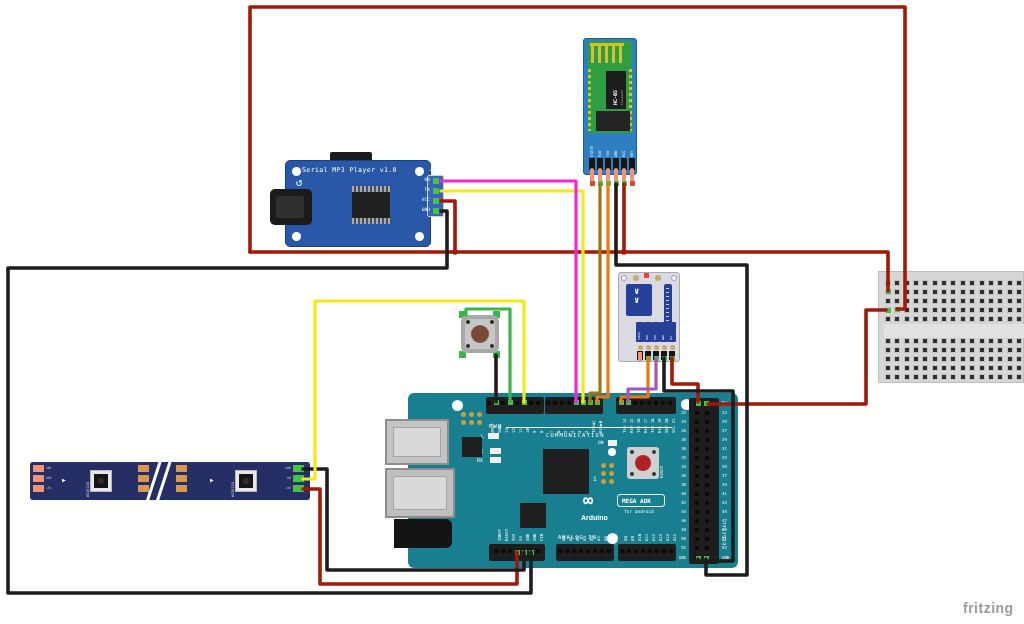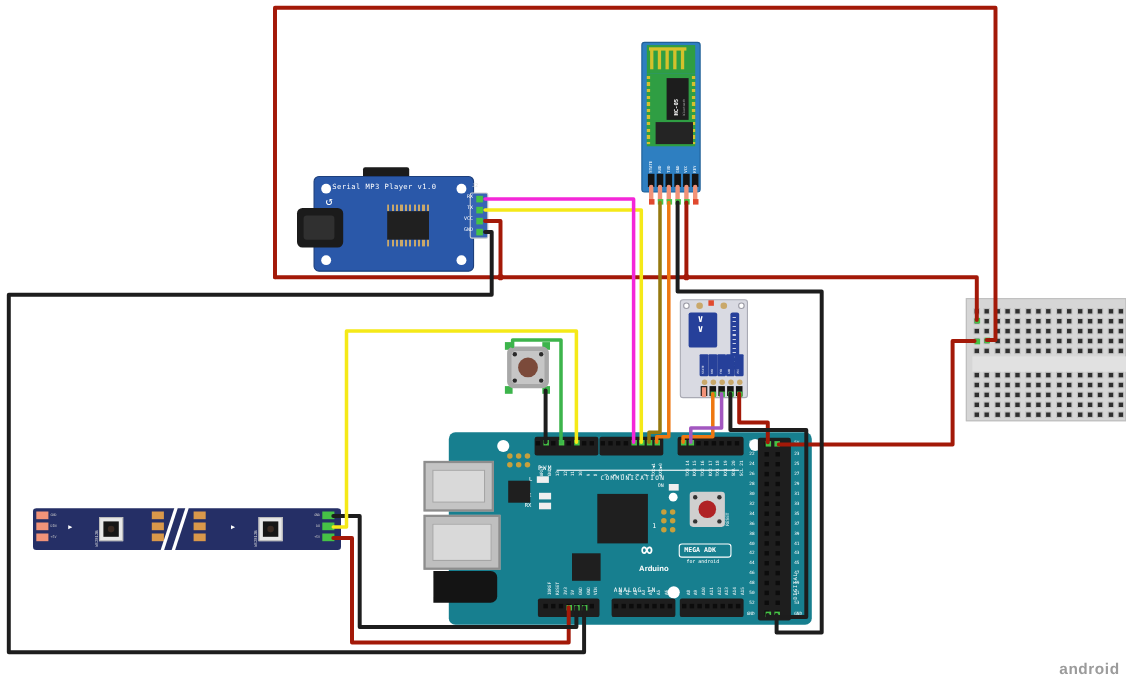--- a/index.html
+++ b/index.html
@@ -635,14 +635,14 @@
       <polyline points="441,181 576,181 576,402" fill="none" stroke="#f427d8" stroke-width="3.2" stroke-linecap="round" stroke-linejoin="round"></polyline>
       <polyline points="466,315 466,309 510,309 510,402" fill="none" stroke="#3cb44b" stroke-width="3.2" stroke-linecap="round" stroke-linejoin="round"></polyline>
       <polyline points="600,184 600,393 590,393 590,402" fill="none" stroke="#96790f" stroke-width="3.2" stroke-linecap="round" stroke-linejoin="round"></polyline>
       <polyline points="608,184 608,397 597,397 597,402" fill="none" stroke="#ee7711" stroke-width="3.2" stroke-linecap="round" stroke-linejoin="round"></polyline>
       <polyline points="648,358 648,397 621,397 621,402" fill="none" stroke="#ee7711" stroke-width="3.2" stroke-linecap="round" stroke-linejoin="round"></polyline>
       <polyline points="656,358 656,389 628,389 628,402" fill="none" stroke="#a257c0" stroke-width="3.2" stroke-linecap="round" stroke-linejoin="round"></polyline>
       <circle cx="455" cy="252" r="2.8" fill="#a31908"></circle>
       <circle cx="624" cy="252" r="2.8" fill="#a31908"></circle>
     </svg>
 
-  <span class="wm" style="left:963px;top:600px;font-size:14px">android</span>
+  <span class="wm" style="left:963px;top:600px;font-size:14px">fritzing</span>
 </div>
 
 </body></html>

